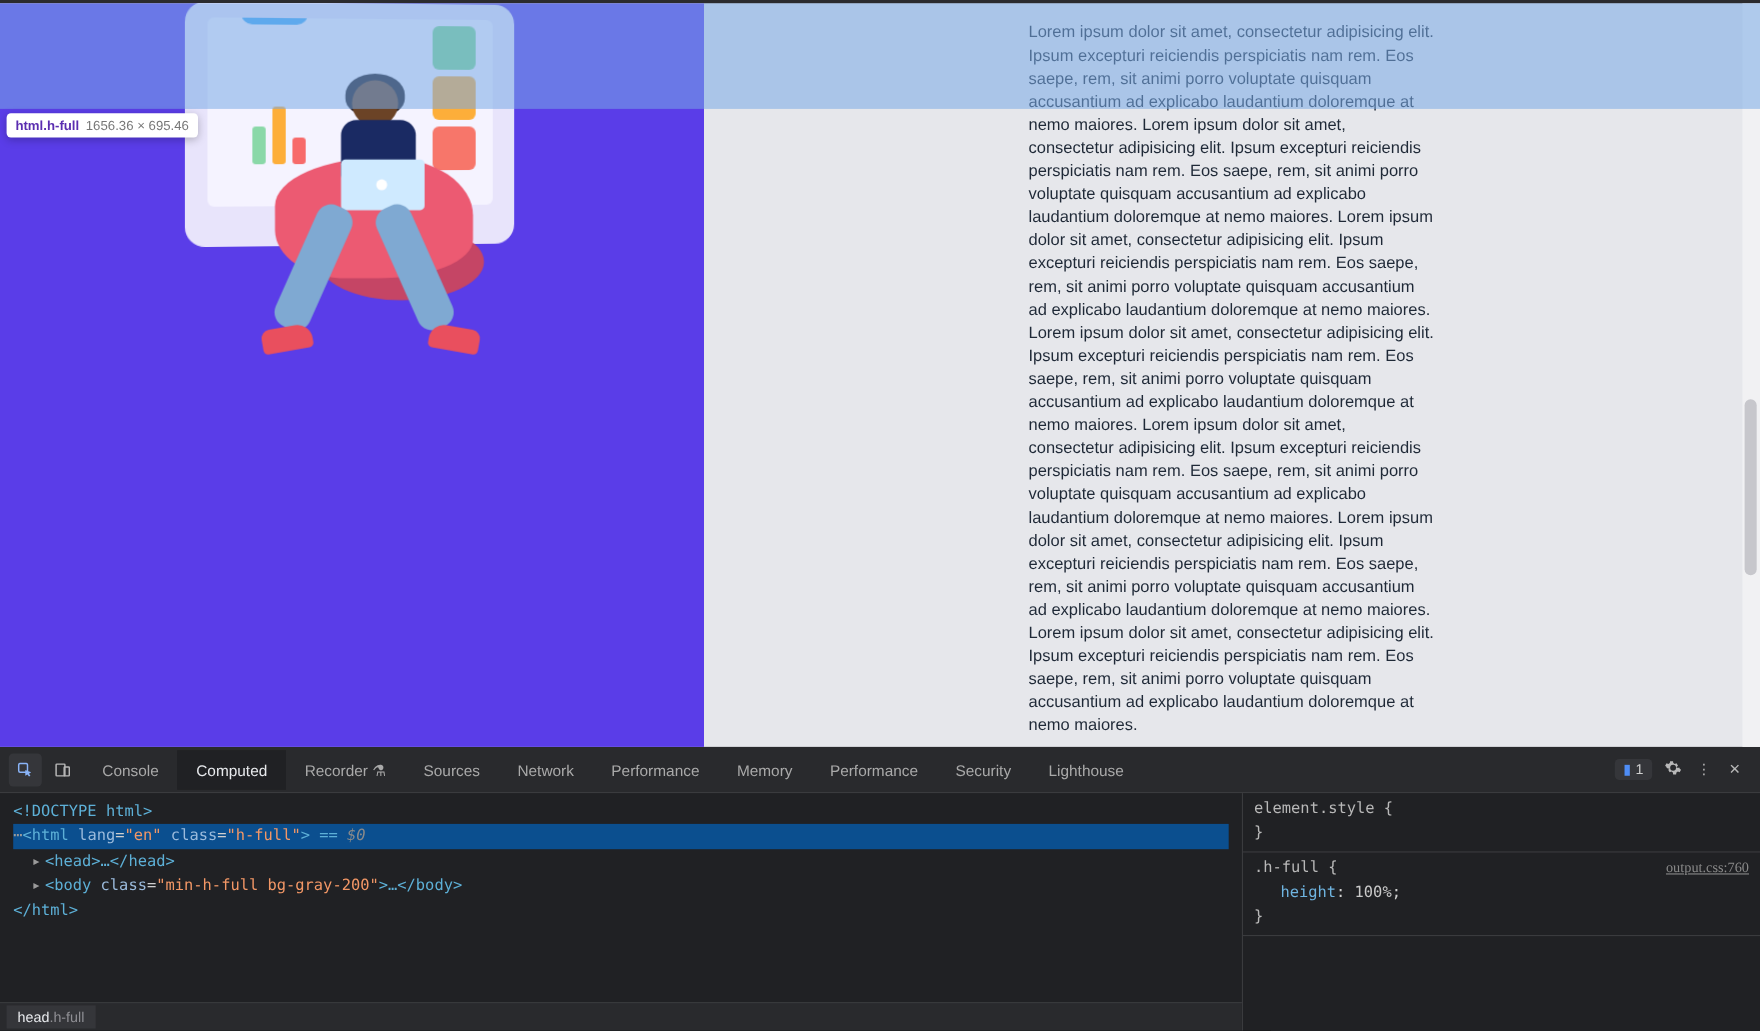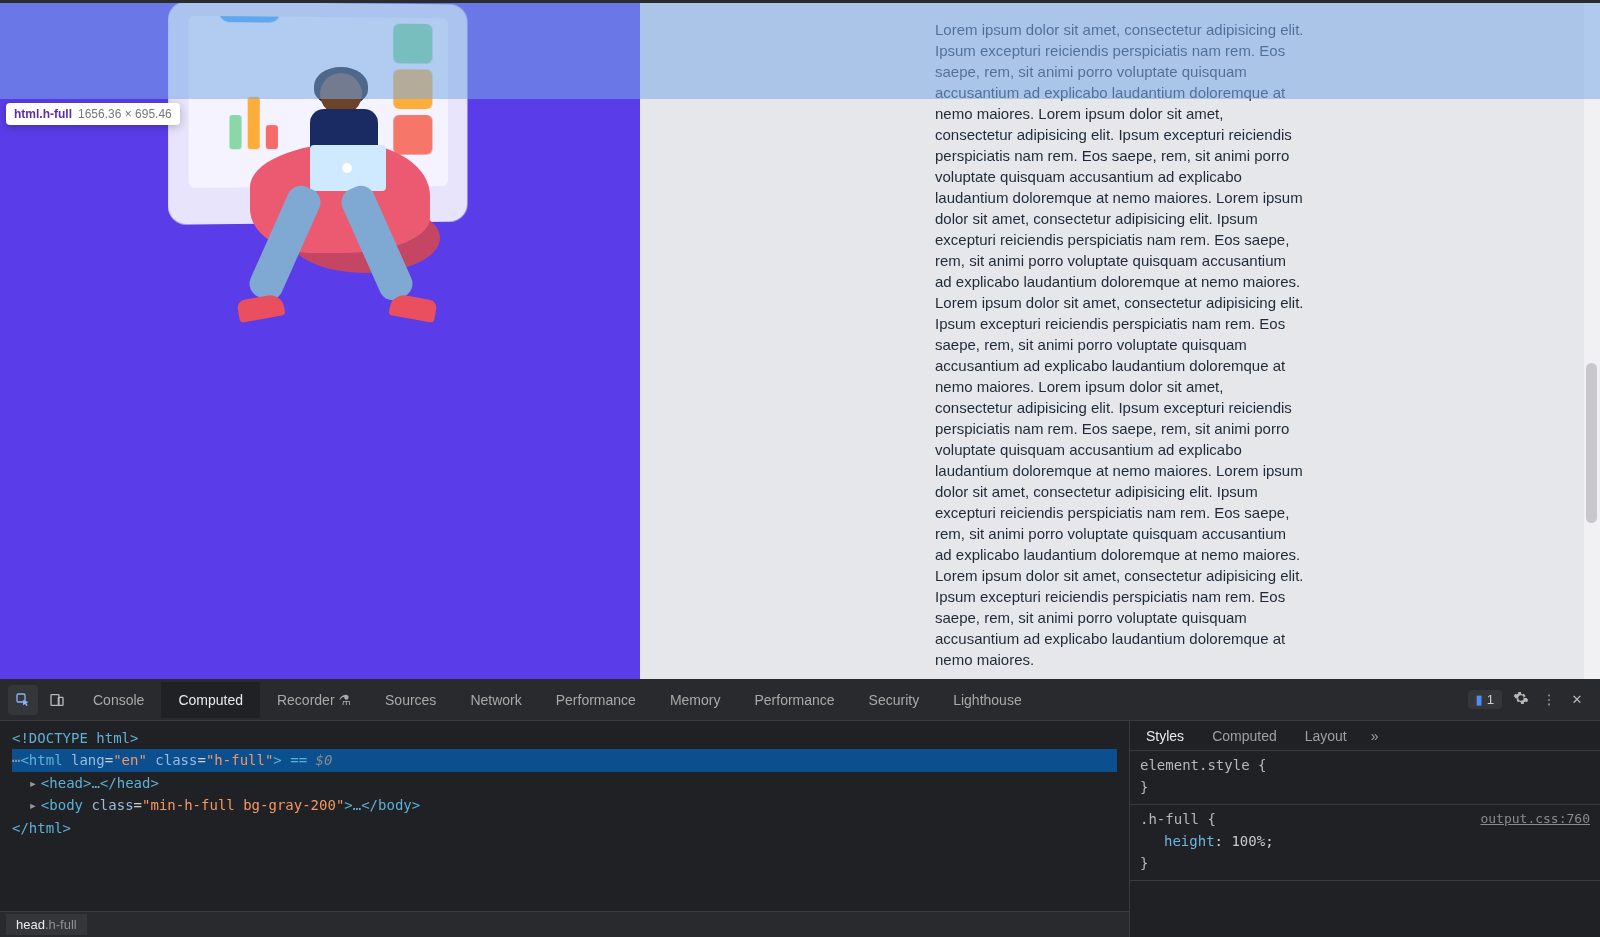--- a/index.html
+++ b/index.html
@@ -385,20 +385,21 @@
     border-bottom:1px solid #3a3b3e;
   }
   .rule .selector { color:#b8b8b8; }
   .rule .brace { color:#b8b8b8; }
   .rule .prop { color:#6fb4e0; }
   .rule .val { color:#c9c9c9; }
   .rule .origin {
     float:right; color:#8a8a8a;
     text-decoration: underline;
     font-size:13px;
+    font-family:Liberation Serif, serif;
   }
   .rule .indent { padding-left:24px; display:block; }
 </style>
 </head>
 <body>
 
 <div class="browser-topline"></div>
 
 <div class="page-area">
 
@@ -500,26 +501,20 @@
   <span><span class="tri">▸</span><span class="tag">&lt;body </span><span class="attr">class</span>=<span class="str">"min-h-full bg-gray-200"</span><span class="tag">&gt;…&lt;/body&gt;</span></span>
 <span><span class="tag">&lt;/html&gt;</span></span></div>
       <div class="breadcrumb">
         <div class="crumb active">
           <span>head</span><span class="cls">.h-full</span>
         </div>
       </div>
     </div>
 
     <div class="styles-pane">
-      <div class="sp-tabs">
-        <div class="sp-tab active">Styles</div>
-        <div class="sp-tab">Computed</div>
-        <div class="sp-tab">Layout</div>
-        <div class="sp-more">»</div>
-      </div>
       <div class="sp-rules">
         <div class="rule">
           <span class="selector">element.style</span> <span class="brace">{</span><br>
           <span class="brace">}</span>
         </div>
         <div class="rule">
           <span class="origin">output.css:760</span>
           <span class="selector">.h-full</span> <span class="brace">{</span>
           <span class="indent"><span class="prop">height</span>: <span class="val">100%</span>;</span>
           <span class="brace">}</span>

